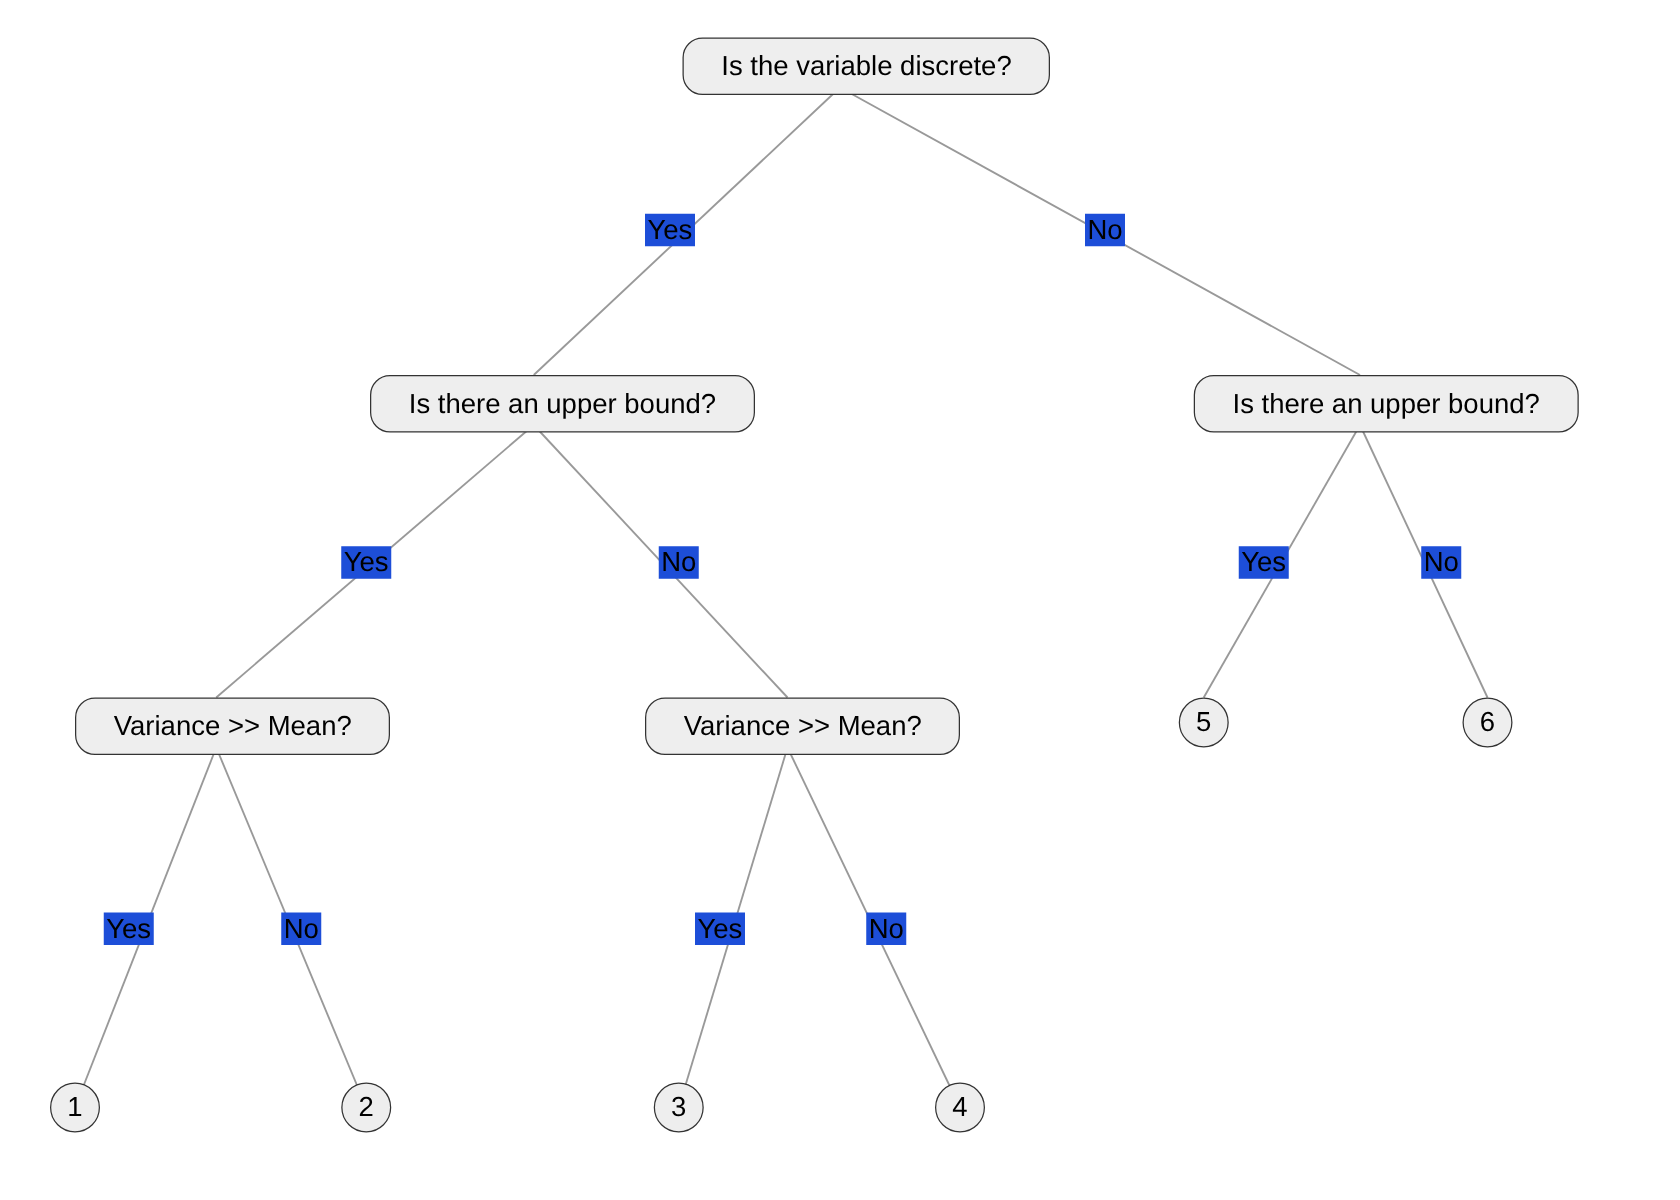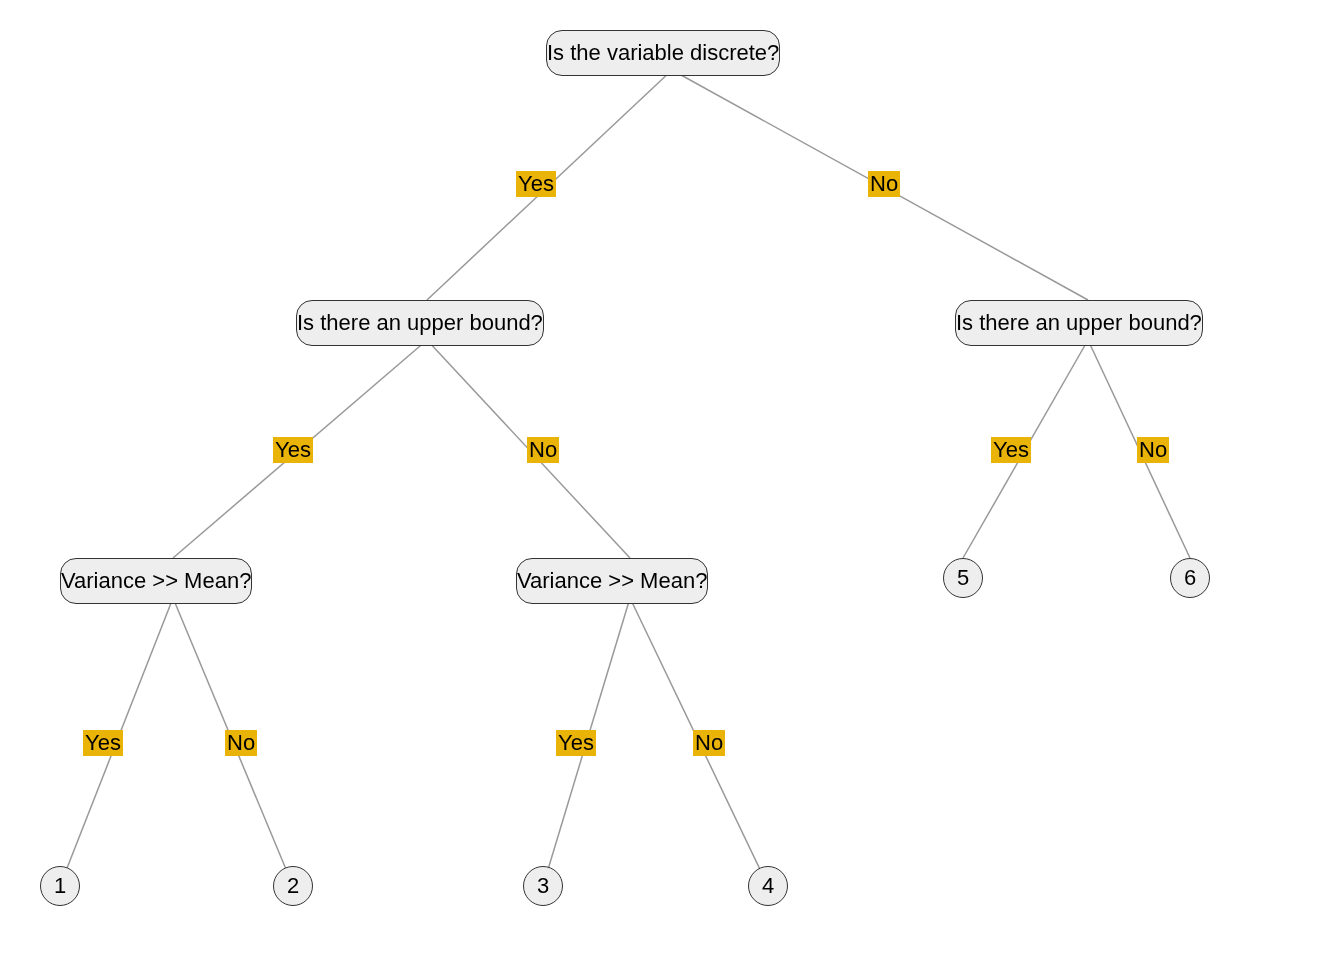--- a/index.html
+++ b/index.html
@@ -11,40 +11,40 @@
       font-size: 22px;
       color: #000;
       background: #fff;
       position: relative;
     }
     .node-box {
       position: absolute;
       background: #eeeeee;
       border: 1px solid #333;
       border-radius: 16px;
-      padding: 9px 0;
+      padding: 9px 30px;
       text-align: center;
       white-space: nowrap;
       box-sizing: border-box;
     }
     .node-circle {
       position: absolute;
       background: #eeeeee;
       border: 1px solid #333;
       border-radius: 50%;
       width: 40px;
       height: 40px;
       display: flex;
       align-items: center;
       justify-content: center;
       box-sizing: border-box;
     }
     .edge-label {
       position: absolute;
-      background: #eab308;
+      background: #1d4ed8;
       padding: 0 2px;
       white-space: nowrap;
     }
     svg.connectors {
       position: absolute;
       top: 0;
       left: 0;
       width: 1344px;
       height: 960px;
       pointer-events: none;

